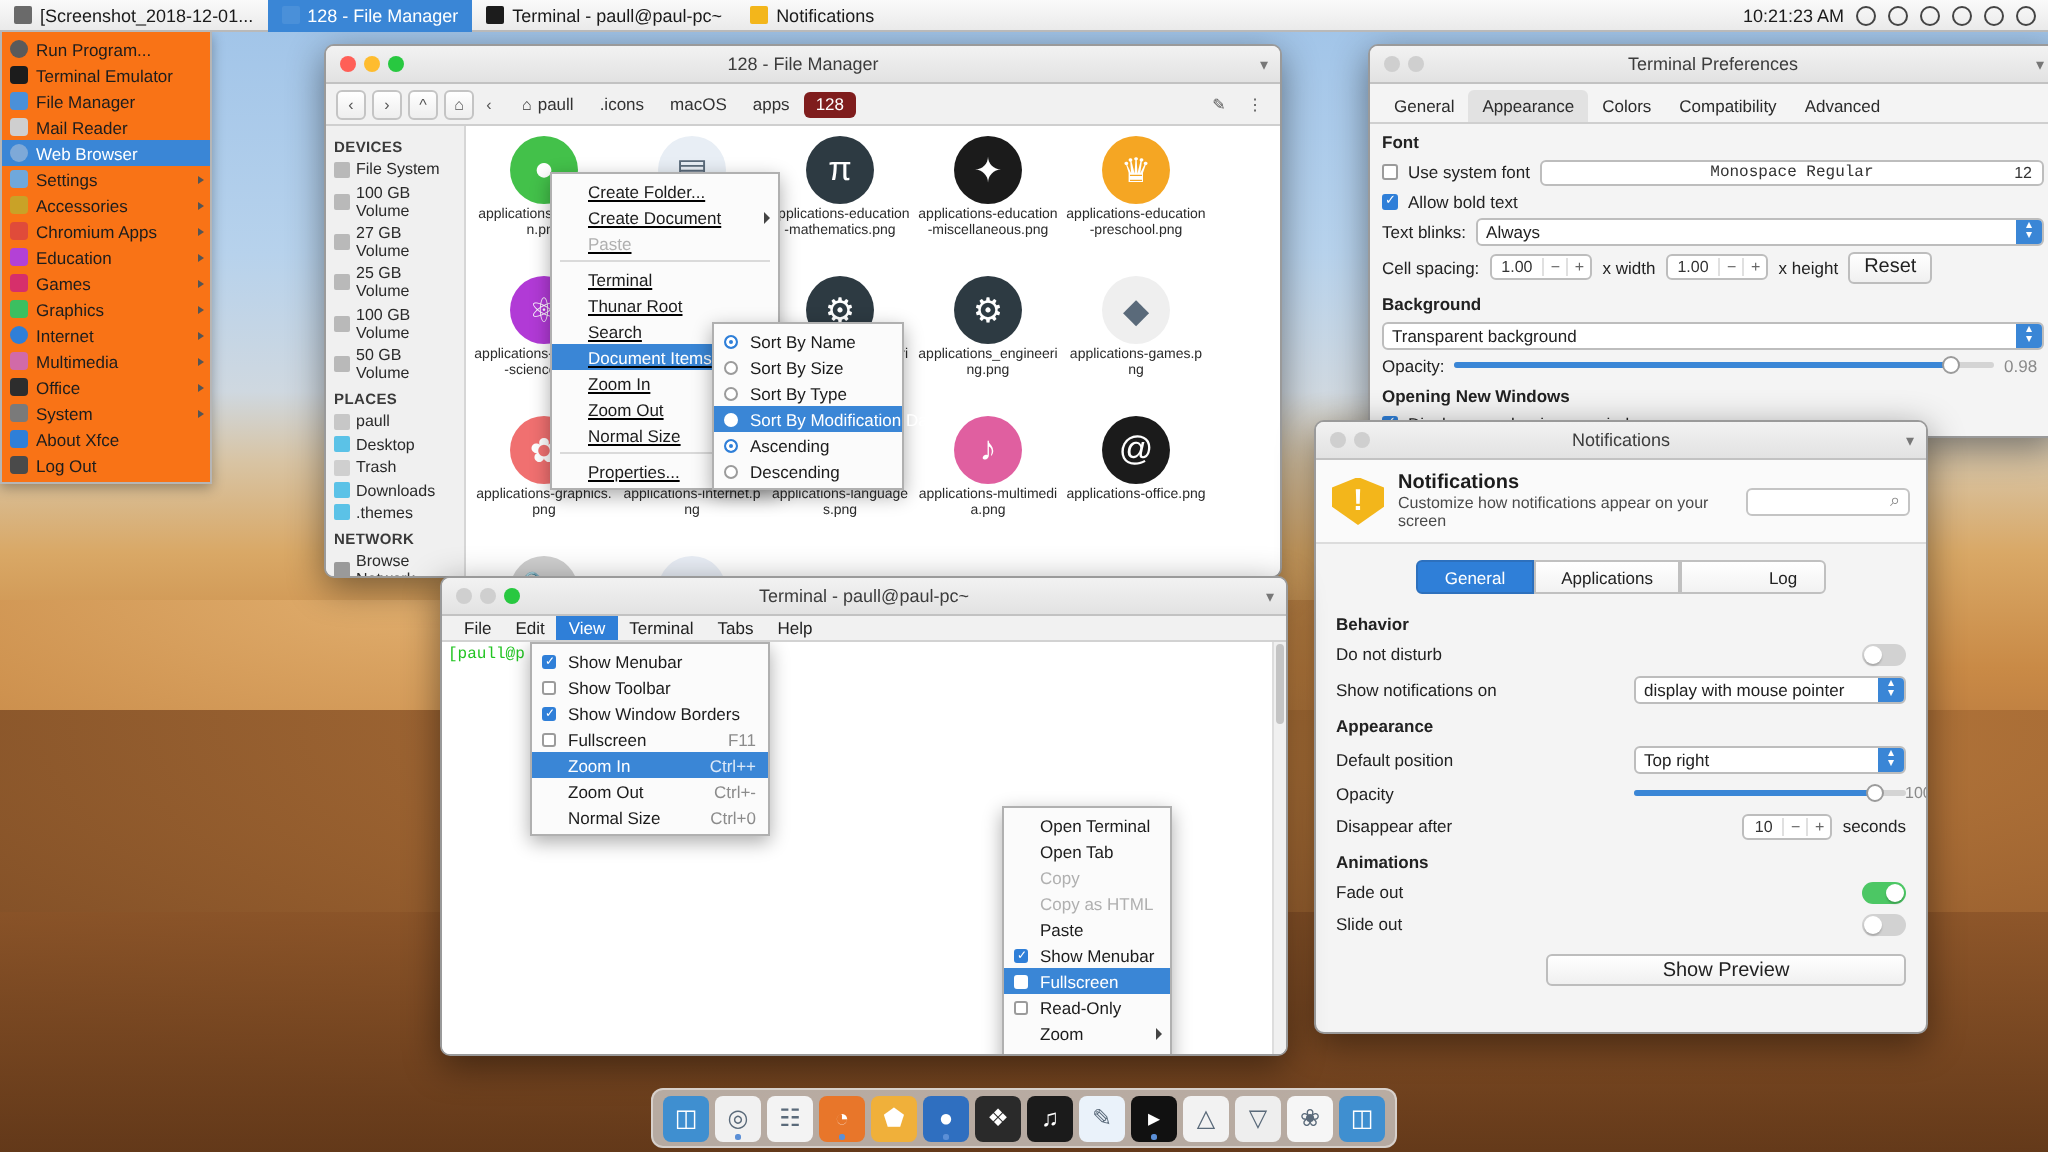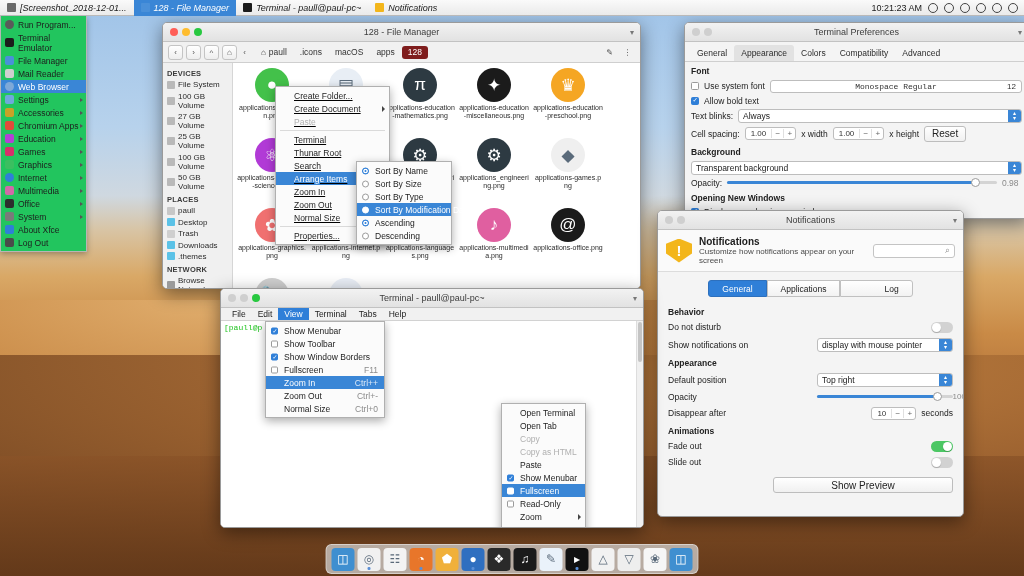--- a/index.html
+++ b/index.html
@@ -42,22 +42,22 @@
   }
   .tp-task { display:flex; align-items:center; gap:4px; padding:0 7px; height:16px;
              max-width:190px; overflow:hidden; white-space:nowrap; }
   .tp-task.active { background:#3a86d6; color:#fff; }
   .tp-ico { width:9px; height:9px; flex:0 0 auto; border-radius:1px; }
   .tp-spacer { flex:1; }
   #tp-right { display:flex; align-items:center; gap:6px; padding-right:6px; font-size:9px; }
   .tray-ic { width:10px; height:10px; border-radius:50%; border:1.4px solid #444; display:inline-block; }
   
   #appmenu {
-    position:absolute; left:0; top:16px; width:87px;
-    background:#22c55e; border:1px solid #b6b6b6; border-top:none;
+    position:absolute; left:0; top:16px; width:106px;
+    background:#f97316; border:1px solid #b6b6b6; border-top:none;
     box-shadow: 0 2px 6px rgba(0,0,0,.3); z-index:55; padding:2px 0;
     font-size:8.5px;
   }
   .am-item { display:flex; align-items:center; gap:4px; padding:1.5px 4px; color:#1d1d1d; position:relative; }
   .am-item.sel { background:#3a86d6; color:#fff; }
   .am-ic { width:9px; height:9px; flex:0 0 auto; border-radius:2px; }
   .am-arrow { position:absolute; right:3px; top:50%; transform:translateY(-50%);
               border-left:3px solid #555; border-top:2.5px solid transparent; border-bottom:2.5px solid transparent; }
   
   .win { position:absolute; background:#f4f4f4; border:1px solid #9a9a9a;
@@ -194,21 +194,21 @@
 </head>
 <body>
 
 <div id="desktop">
   <div id="dunes1"></div>
   <div id="dunes2"></div>
   <div id="dunes3"></div>
 </div>
 
 <div id="toppanel">
-  <div id="tp-tasks" style="display:flex;align-items:flex-end;font-style:italic;">
+  <div id="tp-tasks" style="display:flex;align-items:flex-end;">
       <div class="tp-task">
         <span class="tp-ico" style="background: rgb(106, 106, 106);"></span>
         <span>[Screenshot_2018-12-01...</span>
       </div>
       <div class="tp-task active">
         <span class="tp-ico" style="background: rgb(74, 144, 217);"></span>
         <span>128 - File Manager</span>
       </div>
       <div class="tp-task">
         <span class="tp-ico" style="background: rgb(28, 28, 28);"></span>
@@ -475,21 +475,21 @@
   </div>
 
   <div class="ctx" id="fm-ctx" style="left:112px; top:63px; width:115px;text-decoration:underline;">
       <div class="ctx-item"><span>Create Folder...</span></div>
       <div class="ctx-item"><span>Create Document</span><span class="ctx-arrow"></span></div>
       <div class="ctx-item dis"><span>Paste</span></div>
       <div class="ctx-sep"></div>
       <div class="ctx-item"><span>Terminal</span></div>
       <div class="ctx-item"><span>Thunar Root</span></div>
       <div class="ctx-item"><span>Search</span></div>
-      <div class="ctx-item sel"><span>Arrange Items</span><span class="ctx-arrow"></span></div>
+      <div class="ctx-item sel"><span>Document Items</span><span class="ctx-arrow"></span></div>
       <div class="ctx-item"><span>Zoom In</span></div>
       <div class="ctx-item"><span>Zoom Out</span></div>
       <div class="ctx-item"><span>Normal Size</span></div>
       <div class="ctx-sep"></div>
       <div class="ctx-item"><span>Properties...</span></div>
     </div>
 
   <div class="ctx" id="fm-sub" style="left:193px; top:138px; width:96px;">
       <div class="ctx-item"><span class="radio on"></span><span>Sort By Name</span></div>
       <div class="ctx-item"><span class="radio"></span><span>Sort By Size</span></div>

